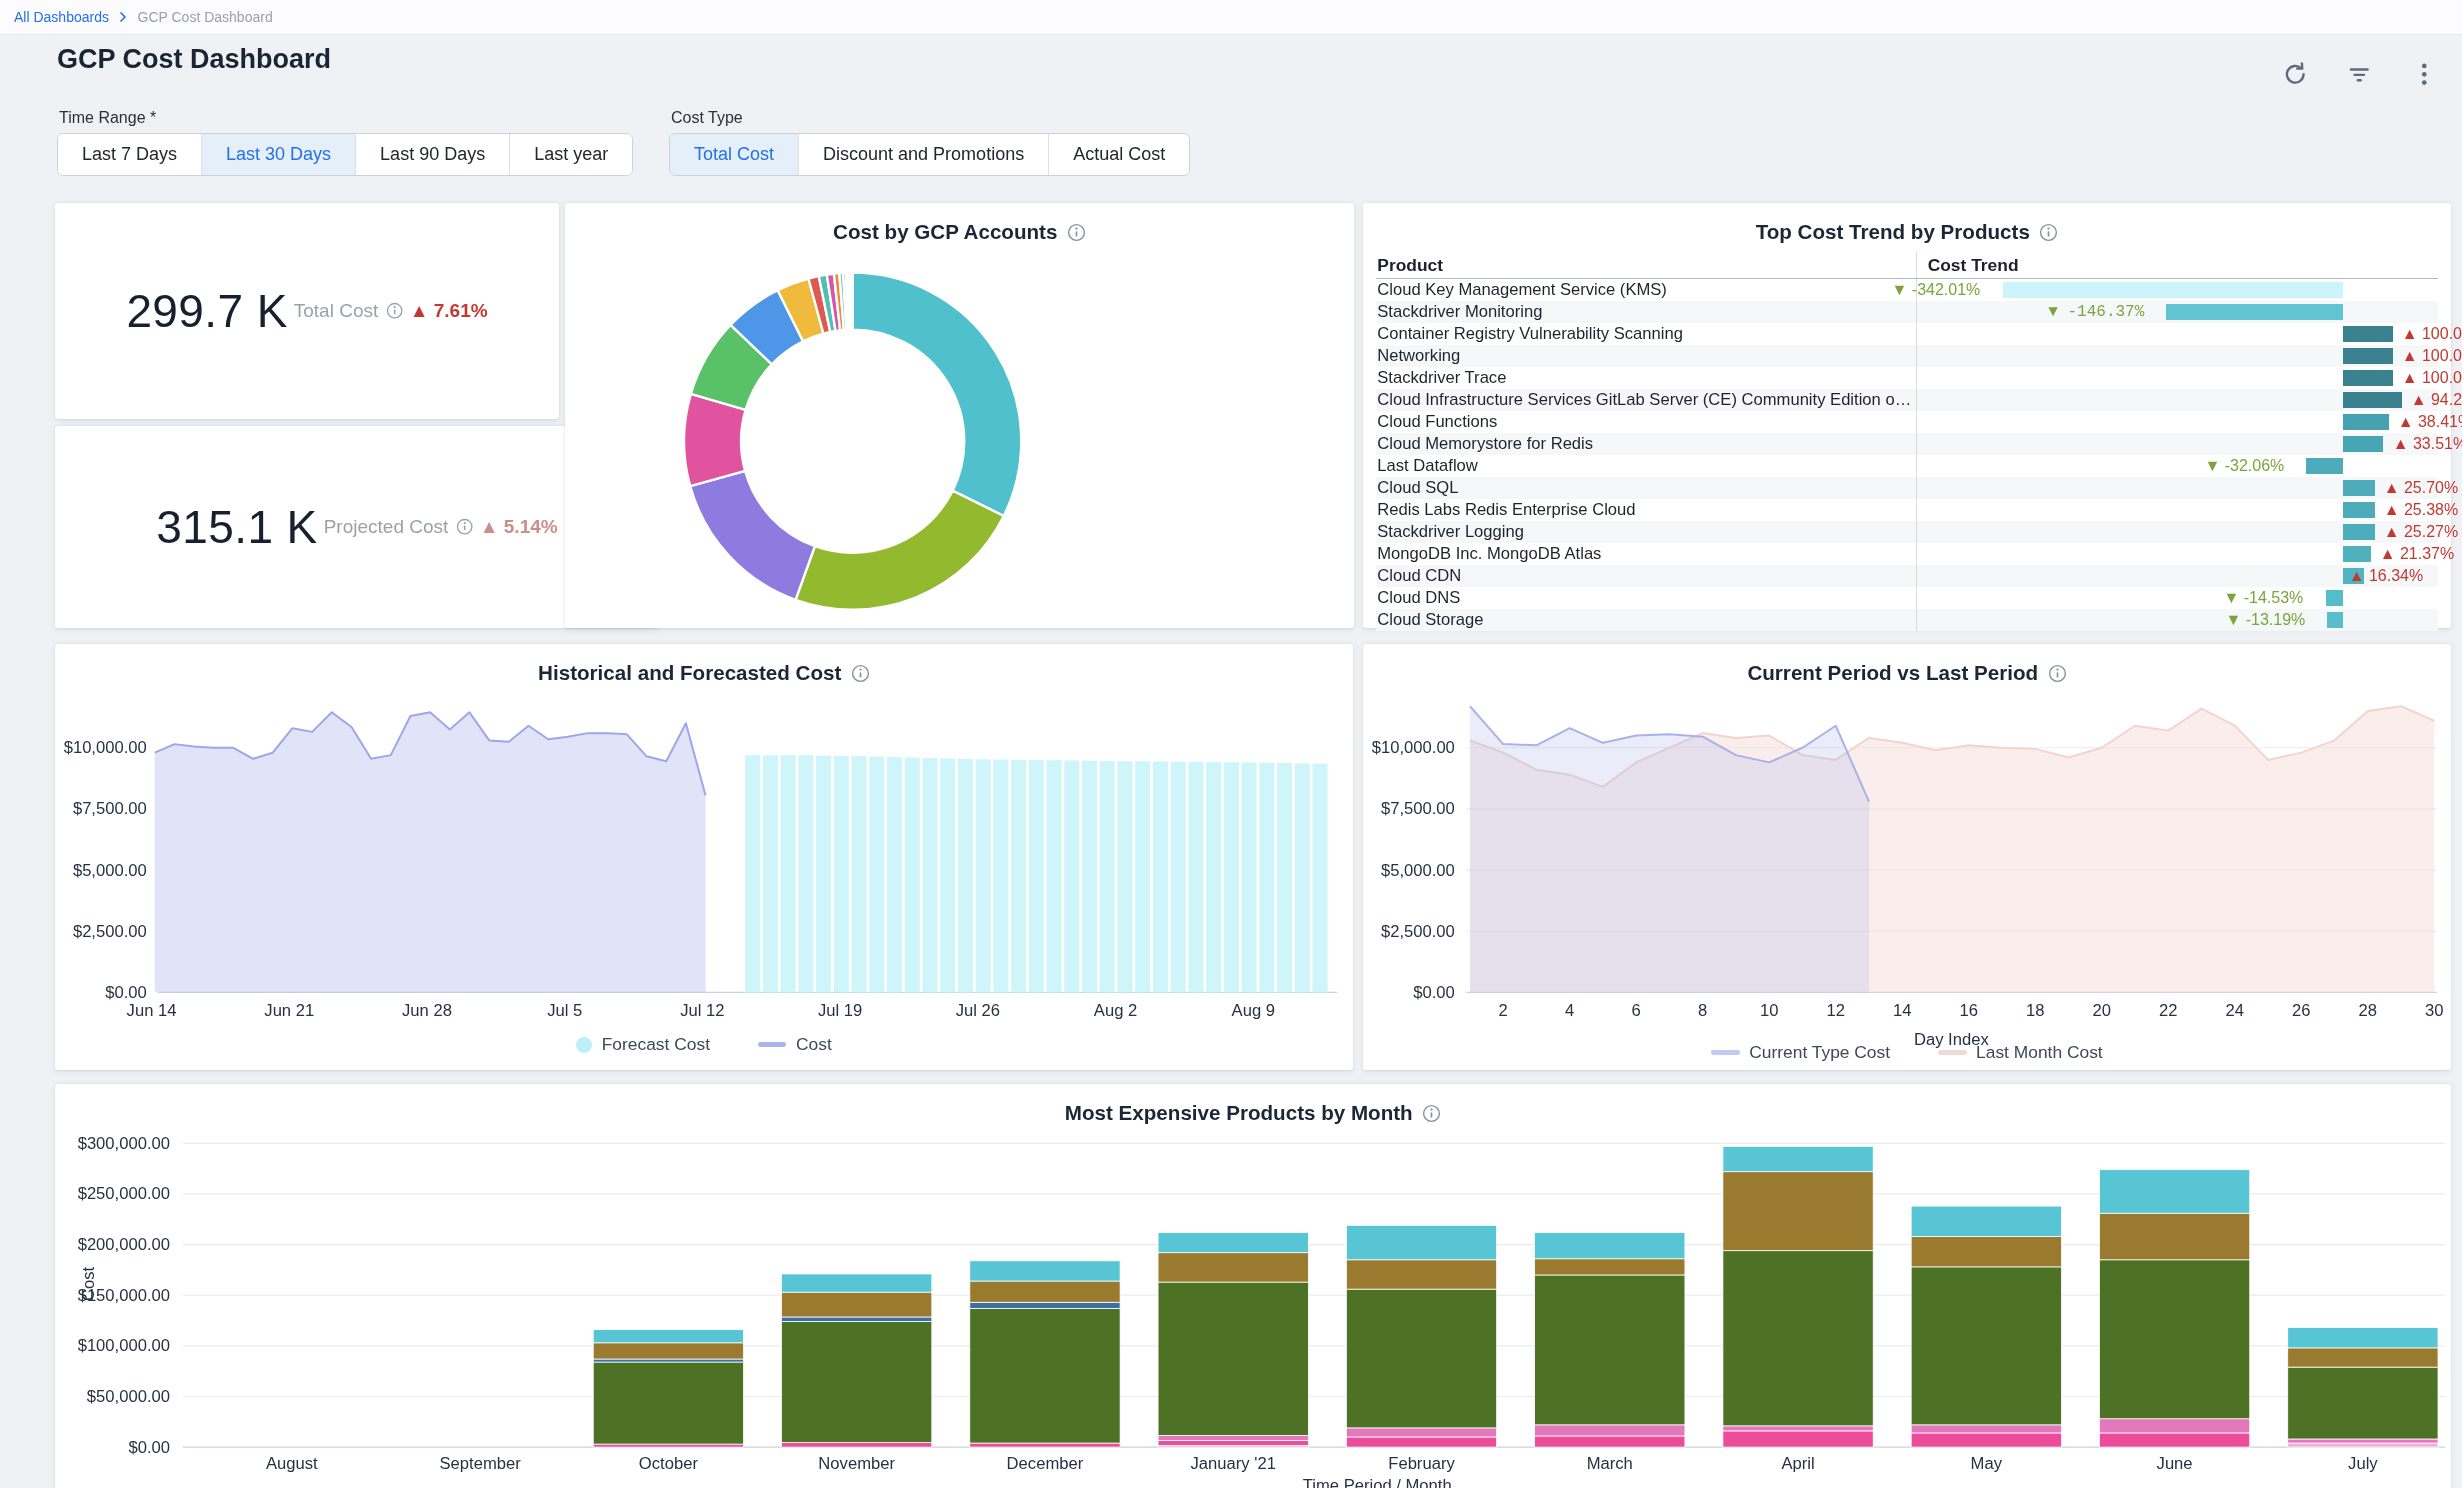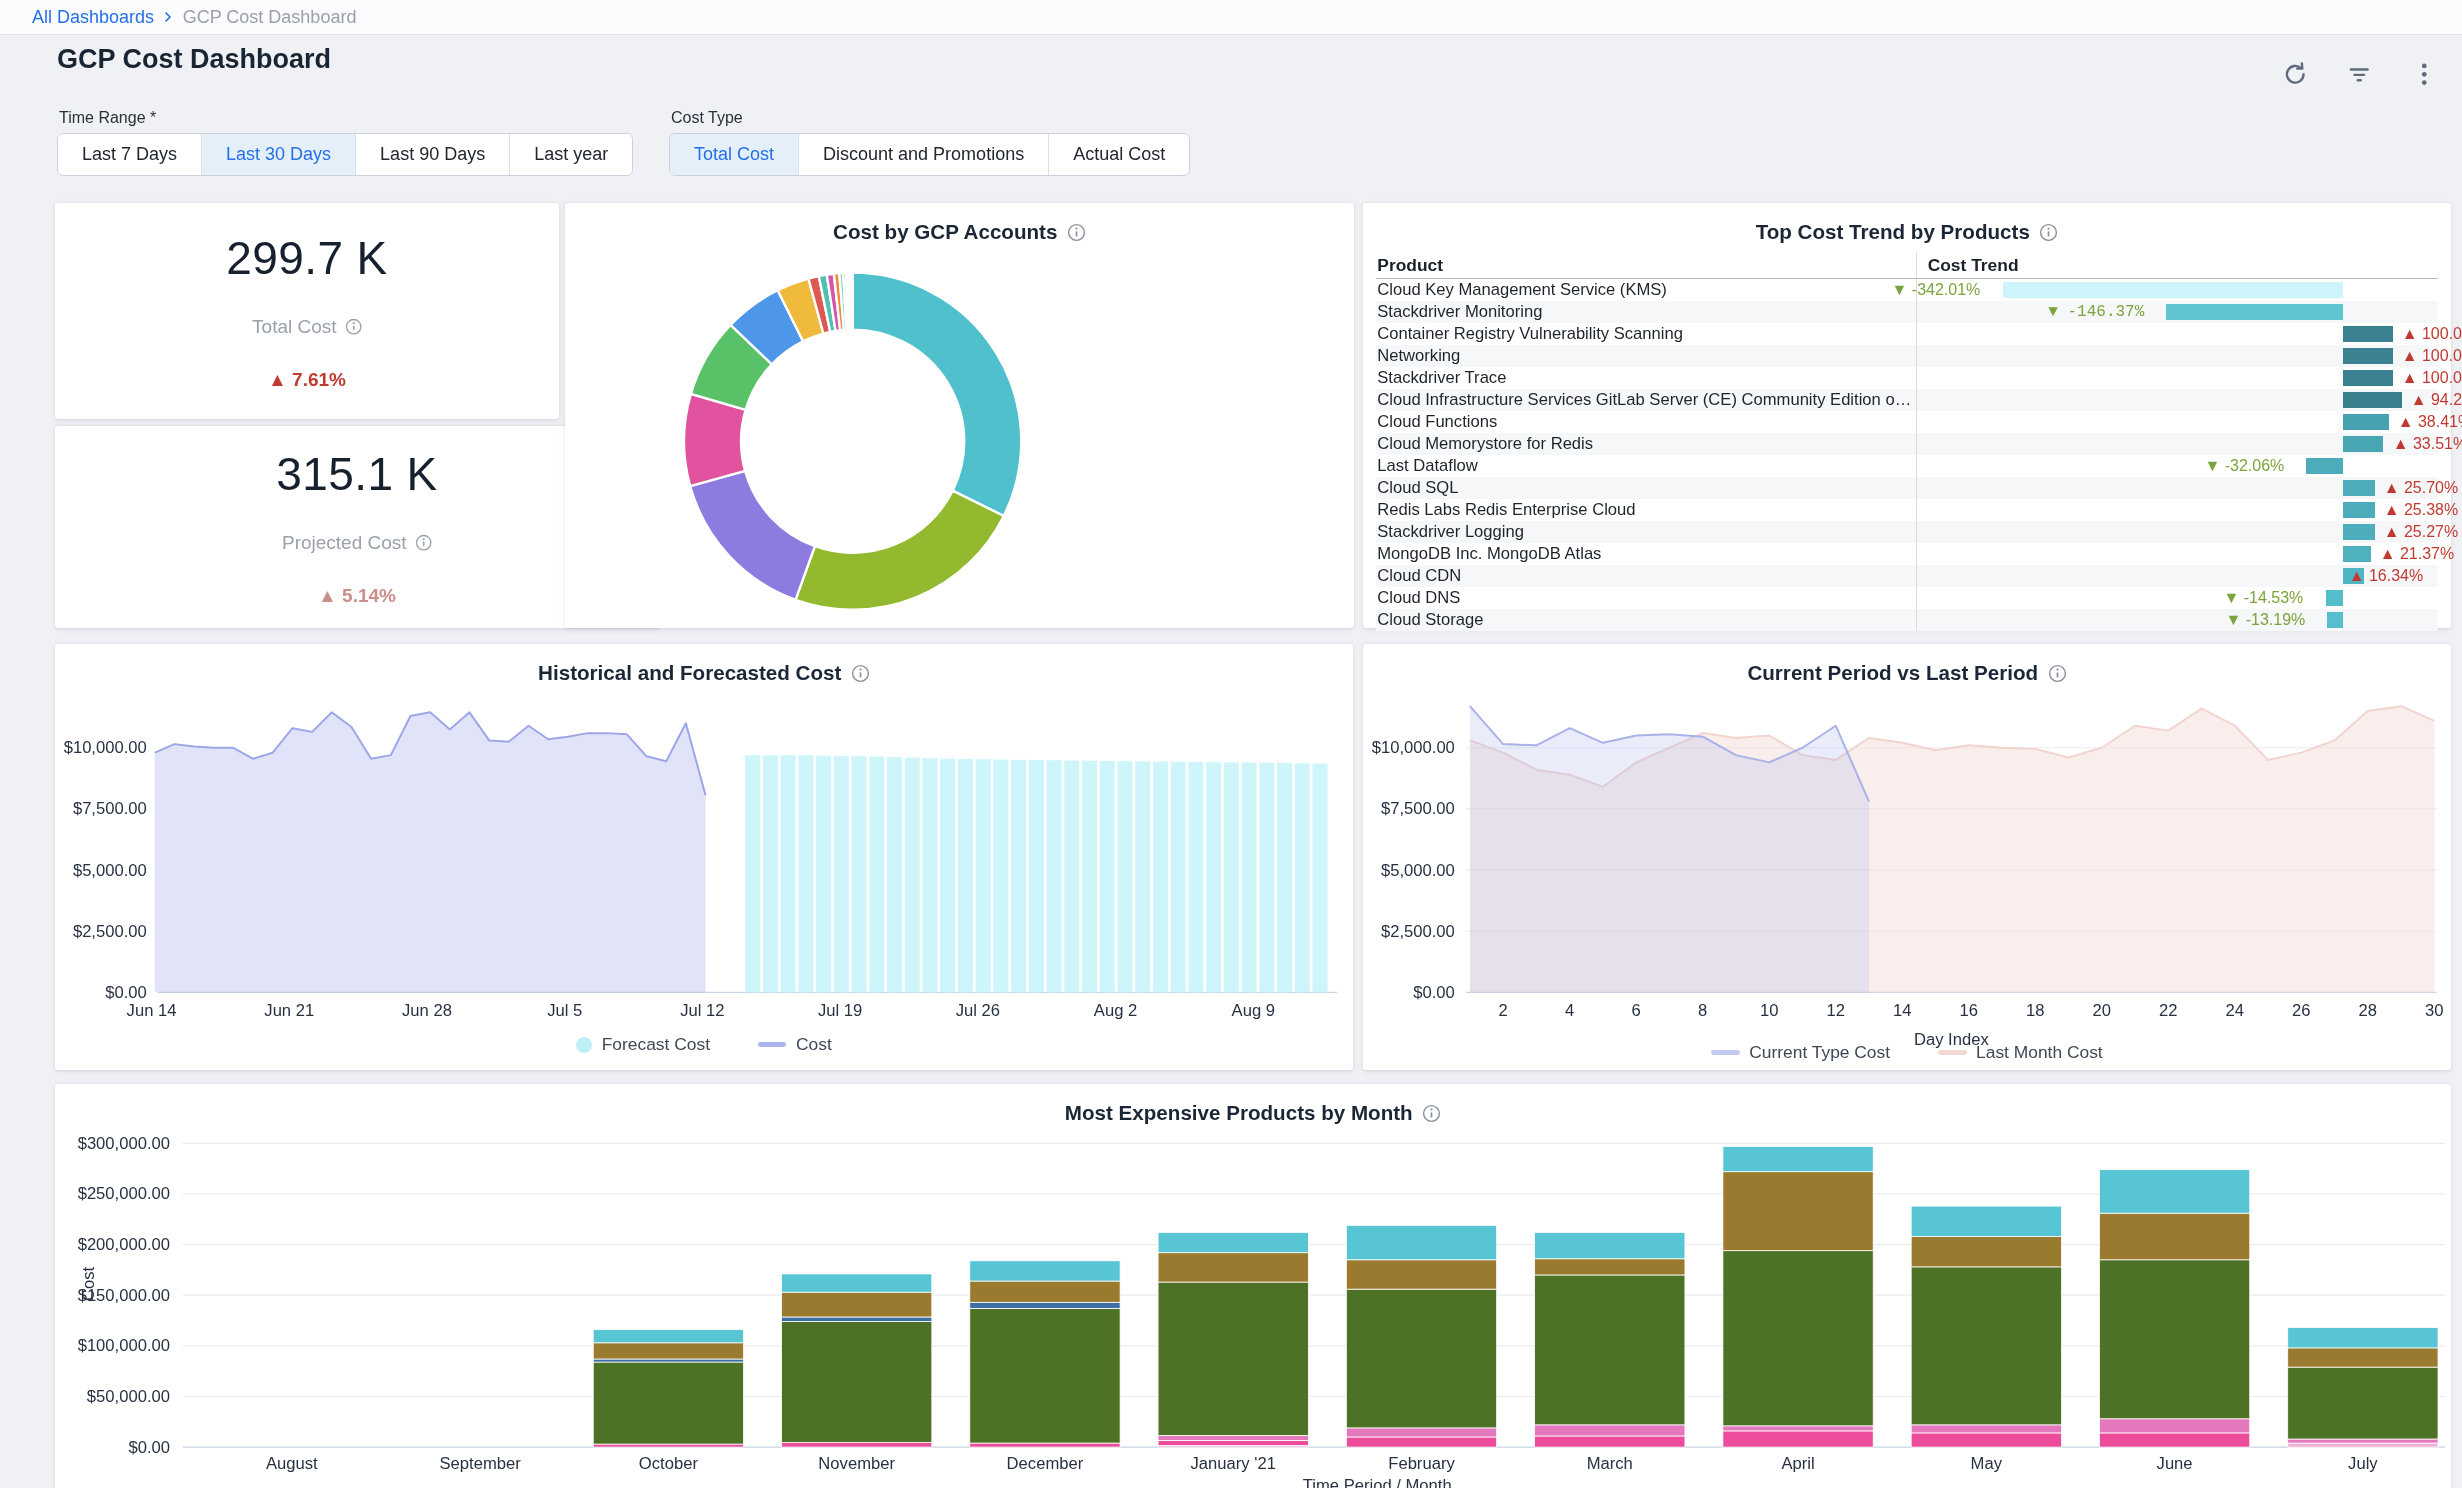--- a/index.html
+++ b/index.html
@@ -3,22 +3,22 @@
 <meta charset="utf-8">
 <style>
   html,body{margin:0;padding:0}
   body{
     width:2462px;height:1489px;overflow:hidden;position:relative;
     background:#F0F1F5;color:#22272D;
     font-family:"Liberation Sans","DejaVu Sans",sans-serif;
   }
   
   .topbar{position:absolute;left:0;top:0;width:100%;height:35px;background:#FCFCFE;
-    border-bottom:0.8px solid #E3E6EC;display:flex;align-items:center;padding-left:32px;
-    box-sizing:border-box;font-size:18px;z-index:5}
+    border-bottom:0.8px solid #E3E6EC;display:flex;align-items:center;padding-left:14px;
+    box-sizing:border-box;font-size:14px;z-index:5}
   .bc-link{color:#2470E5;cursor:pointer}
   .bc-sep{display:flex;align-items:center;margin:0 6.3px}
   .bc-current{color:#9AA0A9}
   
   .page-title{position:absolute;left:57px;top:44px;font-size:27px;font-weight:700;color:#1A2533}
   .actions{position:absolute;right:24px;top:60px;display:flex;gap:36px;align-items:center}
   .actions .ic{cursor:pointer;display:flex}
   
   .filter-label{position:absolute;font-size:16px;color:#2A3039}
   #tr-label{left:59px;top:109px}
@@ -37,21 +37,21 @@
   #card-total{left:55px;top:203px;width:504px;height:216px}
   #card-projected{left:55px;top:426px;width:604px;height:202px}
   #card-donut{left:565px;top:203px;width:789px;height:425px}
   #card-trend{left:1363px;top:203px;width:1088px;height:425px}
   #card-hist{left:55px;top:644px;width:1298px;height:426px}
   #card-period{left:1363px;top:644px;width:1088px;height:426px}
   #card-stacked{left:55px;top:1084px;width:2396px;height:443px}
   .card-title{position:absolute;top:17.4px;left:0;right:0;display:flex;justify-content:center;
     align-items:center;gap:9.5px;font-size:20.6px;font-weight:700;color:#1B2736}
   
-  .metric{display:flex;flex-direction:column;align-items:center;justify-content:center;height:100%;gap:31px}
+  .metric{display:flex;align-items:center;justify-content:center;height:100%;gap:6px}
   .metric-value{font-size:46px;font-weight:500;color:#17202E;letter-spacing:0.4px}
   .metric-label{font-size:19px;color:#9AA1AB;display:flex;gap:8px;align-items:center}
   .metric-delta{font-size:19px;font-weight:700}
   #card-total .metric-delta{color:#C13A31}
   #card-projected .metric-delta{color:#C98F88}
   
   .donut-legend{position:absolute;left:964px;top:62px;width:230px;font-size:15px;line-height:15.4px;color:#22272D}
   .dl-item{position:relative;padding-left:25px;margin-bottom:2px;cursor:pointer}
   .dl-dot{position:absolute;left:3.2px;top:2px;width:11px;height:11px;border-radius:50%}
   .donut-pagination{position:absolute;left:968px;top:393px;font-size:16px;display:flex;gap:6.3px;align-items:center;color:#242B35}

